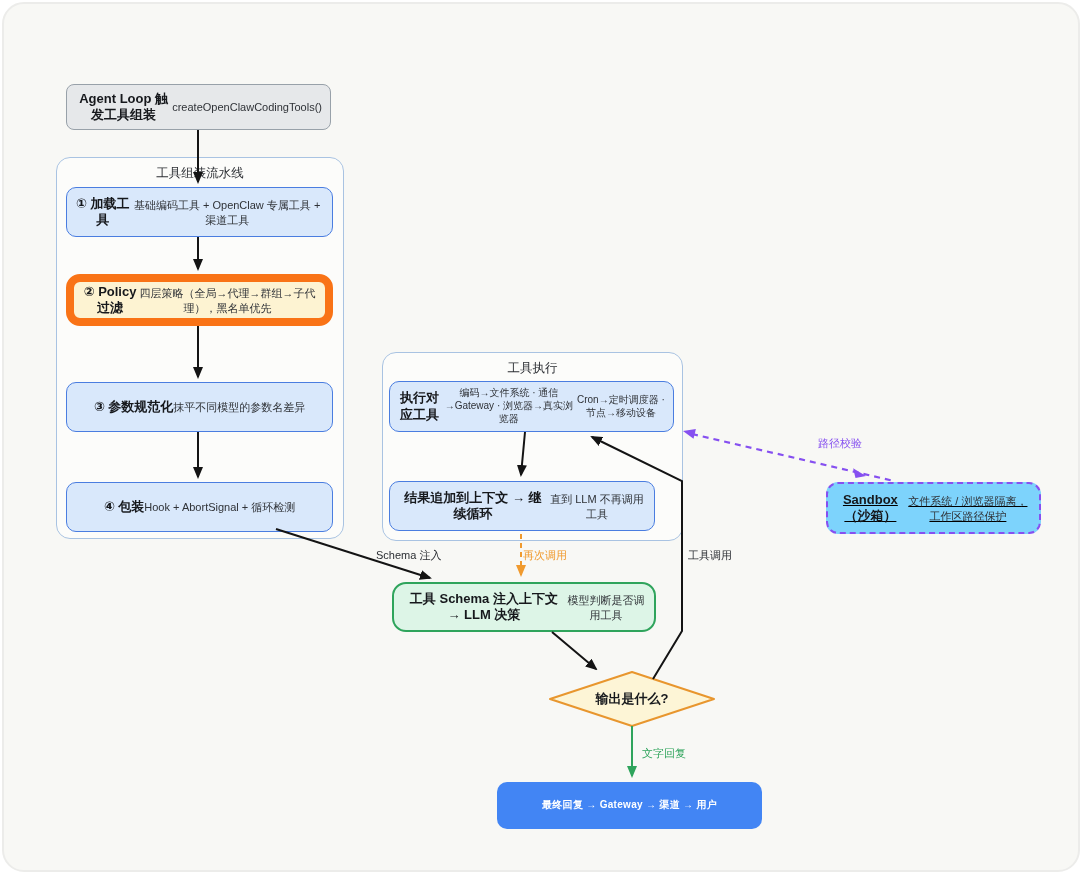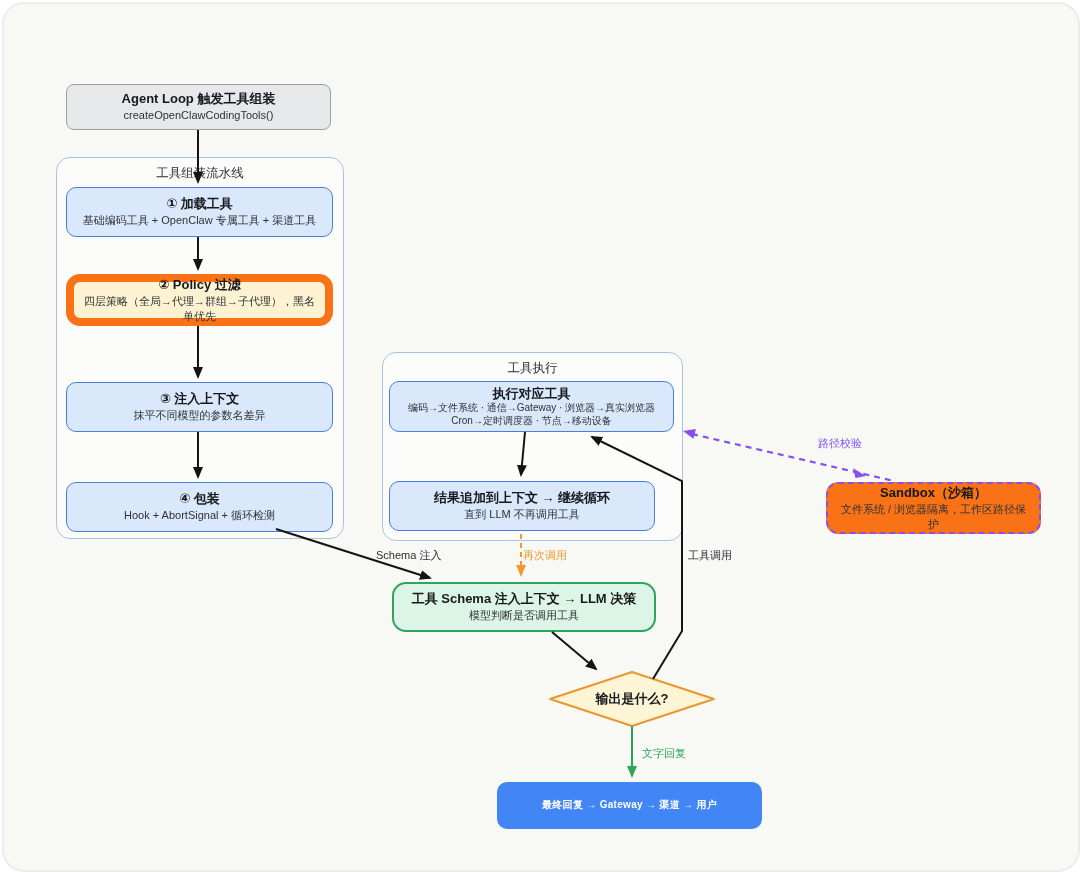--- a/index.html
+++ b/index.html
@@ -1,29 +1,29 @@
 <!DOCTYPE html>
 <html><head>
 <meta charset="utf-8">
 <style>
   html,body{margin:0;padding:0;background:#ffffff;}
   body{width:1080px;height:872px;position:relative;font-family:"Liberation Sans","DejaVu Sans",sans-serif;}
   .canvas{position:absolute;left:2px;top:2px;width:1074px;height:866px;background:#f8f8f5;border:2px solid #ececea;border-radius:22px;overflow:hidden;}
   .title{position:absolute;left:0;top:46px;width:100%;text-align:center;font-size:17px;font-weight:600;color:#2d2f33;letter-spacing:.5px;}
   .container-box{position:absolute;background:#fcfcfa;border:1px solid #a9c3e2;border-radius:14px;}
   .container-label{position:absolute;width:100%;text-align:center;top:7px;font-size:12.5px;color:#2b2e33;}
-  .node{position:absolute;border-radius:10px;display:flex;flex-direction:column;justify-content:center;align-items:center;text-align:center;box-sizing:border-box;padding:3px 8px;z-index:3;}
+  .node{position:absolute;border-radius:10px;display:flex;flex-direction:row;justify-content:center;align-items:center;text-align:center;box-sizing:border-box;padding:3px 8px;z-index:3;}
   .node .nt{font-size:13px;font-weight:bold;color:#16181c;line-height:1.25;}
   .node .ns{font-size:11px;color:#2f3237;line-height:1.3;margin-top:1px;}
   .node .ns2{font-size:10px;color:#2f3237;line-height:1.28;}
   .gray{background:#e6e8ea;border:1px solid #98a1a9;border-radius:8px;}
   .blue{background:#d9e8fb;border:1.6px solid #4a7de0;}
   .yellow{background:#fdf3d2;border:8px solid #f97316;border-radius:14px;}
   .greenbox{background:#ddf5e7;border:2px solid #2fa45c;border-radius:14px;}
-  .purplebox{background:#f97316;border:2px dashed #8650f0;border-radius:12px;}
+  .purplebox{background:#7dd3fc;border:2px dashed #8650f0;border-radius:12px;text-decoration:underline;}
   .finalbox{background:#4285f4;border:none;border-radius:10px;}
   .finalbox .nt{color:#ffffff;font-size:10px;letter-spacing:.3px;text-align:center;}
   svg.edges{position:absolute;left:0;top:0;z-index:5;pointer-events:none;}
   .elabel{position:absolute;font-size:11px;white-space:nowrap;z-index:6;color:#2b2e33;}
   .diamond-label{position:absolute;left:548px;top:670px;width:160px;height:50px;display:flex;align-items:center;justify-content:center;font-size:13px;font-weight:bold;color:#16181c;z-index:6;}
 </style>
 </head>
 <body>
 
 <div class="canvas">
@@ -45,21 +45,21 @@
     <div class="nt">① 加载工具</div>
     <div class="ns">基础编码工具 + OpenClaw 专属工具 + 渠道工具</div>
   </div>
 
   <div class="node yellow" style="left:62px;top:270px;width:267px;height:52px;">
     <div class="nt">② Policy 过滤</div>
     <div class="ns">四层策略（全局→代理→群组→子代理），黑名单优先</div>
   </div>
 
   <div class="node blue" style="left:62px;top:378px;width:267px;height:50px;">
-    <div class="nt">③ 注入上下文</div>
+    <div class="nt">③ 参数规范化</div>
     <div class="ns">抹平不同模型的参数名差异</div>
   </div>
 
   <div class="node blue" style="left:62px;top:478px;width:267px;height:50px;">
     <div class="nt">④ 包装</div>
     <div class="ns">Hook + AbortSignal + 循环检测</div>
   </div>
 
   <div class="node blue" style="left:385px;top:377px;width:285px;height:51px;">
     <div class="nt">执行对应工具</div>

